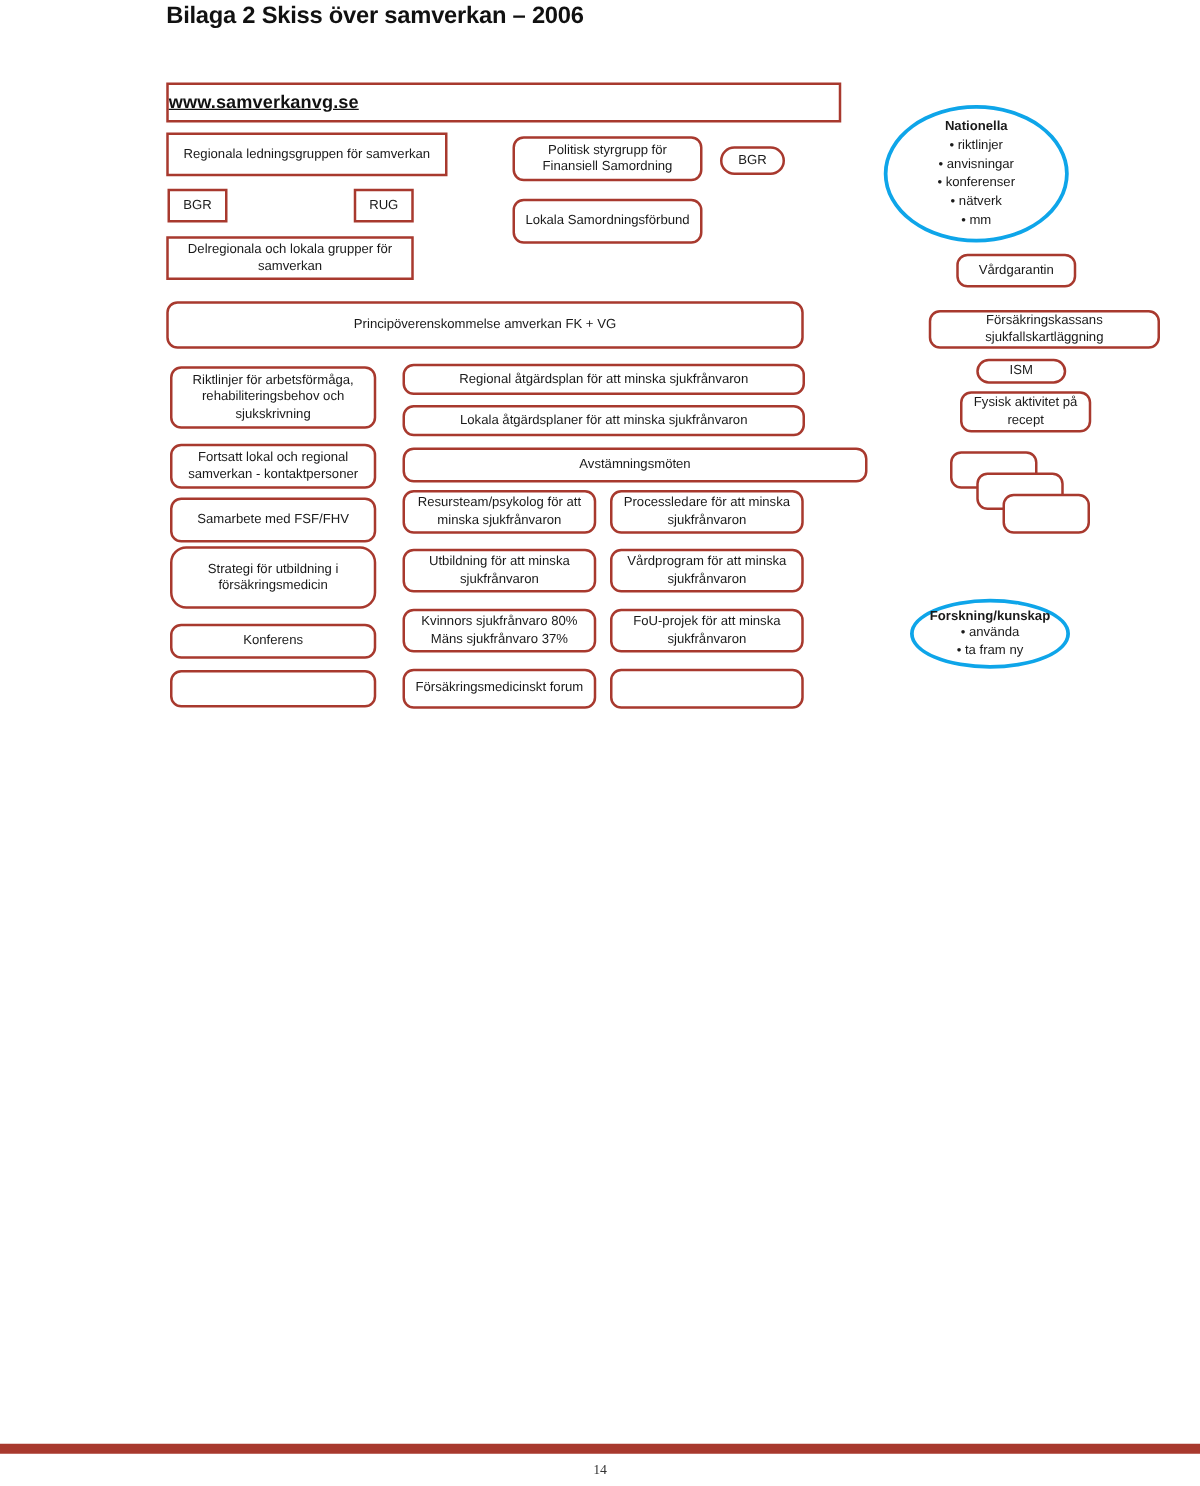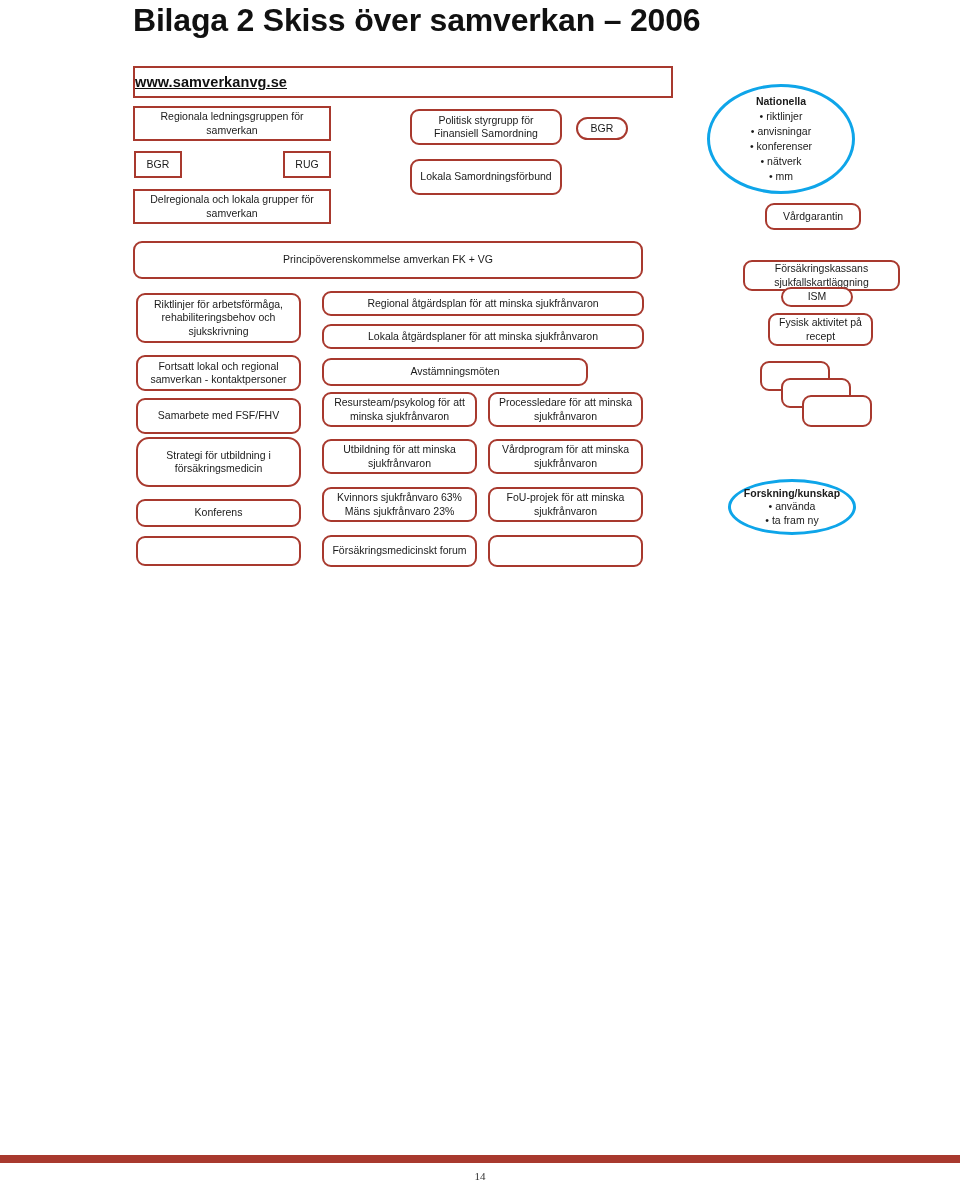--- a/index.html
+++ b/index.html
@@ -10,21 +10,21 @@
     font-family:"Liberation Sans", sans-serif;
     color:#1a1a1a;
     position:relative;
     overflow:hidden;
   }
 
   
   #page-title {
     position:absolute;
     left:133px; top:2px;
-    font-size:32px;
+    font-size:19px;
     font-weight:bold;
     letter-spacing:-0.2px;
     color:#111;
     white-space:nowrap;
   }
 
   
   #diagram {
     position:absolute;
     left:0; top:0;
@@ -102,21 +102,21 @@
 <body>
 
 <div id="page-title">Bilaga 2 Skiss över samverkan – 2006</div>
 
 <div id="diagram">
 
   <div class="url-box" style="left:133px; top:66px; width:540px; height:32px;">
     <span>www.samverkanvg.se</span>
   </div>
 
-  <div class="node sq" style="left:133px; top:106px; width:198px; height:35px;">
+  <div class="node sq" style="left:133px; top:106px; width:225px; height:35px;">
     <span>Regionala ledningsgruppen för samverkan</span>
   </div>
 
   <div class="node sq" style="left:134px; top:151px; width:48px; height:27px;">
     <span>BGR</span>
   </div>
 
   <div class="node sq" style="left:283px; top:151px; width:48px; height:27px;">
     <span>RUG</span>
   </div>
@@ -143,21 +143,21 @@
     <div class="bullet">anvisningar</div>
     <div class="bullet">konferenser</div>
     <div class="bullet">nätverk</div>
     <div class="bullet">mm</div>
   </div>
 
   <div class="node rnd" style="left:765px; top:203px; width:96px; height:27px;">
     <span>Vårdgarantin</span>
   </div>
 
-  <div class="node rnd" style="left:743px; top:260px; width:157px; height:31px;">
+  <div class="node rnd" style="left:743px; top:248px; width:185px; height:31px;">
     <span>Försäkringskassans sjukfallskartläggning</span>
   </div>
 
   <div class="node pill" style="left:781px; top:287px; width:72px; height:20px;">
     <span>ISM</span>
   </div>
 
   <div class="node rnd" style="left:768px; top:313px; width:105px; height:33px;">
     <span>Fysisk aktivitet på recept</span>
   </div>
@@ -200,32 +200,32 @@
   <div class="node rnd" style="left:136px; top:536px; width:165px; height:30px;">
     <span></span>
   </div>
 
   <div class="node rnd" style="left:322px; top:291px; width:322px; height:25px;">
     <span>Regional åtgärdsplan för att minska sjukfrånvaron</span>
   </div>
   <div class="node rnd" style="left:322px; top:324px; width:322px; height:25px;">
     <span>Lokala åtgärdsplaner för att minska sjukfrånvaron</span>
   </div>
-  <div class="node rnd" style="left:322px; top:358px; width:266px; height:28px;">
+  <div class="node rnd" style="left:322px; top:358px; width:372px; height:28px;">
     <span>Avstämningsmöten</span>
   </div>
 
   <div class="node rnd" style="left:322px; top:392px; width:155px; height:35px;">
     <span>Resursteam/psykolog för att minska sjukfrånvaron</span>
   </div>
   <div class="node rnd" style="left:322px; top:439px; width:155px; height:35px;">
     <span>Utbildning för att minska sjukfrånvaron</span>
   </div>
   <div class="node rnd" style="left:322px; top:487px; width:155px; height:35px;">
-    <span>Kvinnors sjukfrånvaro 63% Mäns sjukfrånvaro 23%</span>
+    <span>Kvinnors sjukfrånvaro 80% Mäns sjukfrånvaro 37%</span>
   </div>
   <div class="node rnd" style="left:322px; top:535px; width:155px; height:32px;">
     <span>Försäkringsmedicinskt forum</span>
   </div>
 
   <div class="node rnd" style="left:488px; top:392px; width:155px; height:35px;">
     <span>Processledare för att minska sjukfrånvaron</span>
   </div>
   <div class="node rnd" style="left:488px; top:439px; width:155px; height:35px;">
     <span>Vårdprogram för att minska sjukfrånvaron</span>

